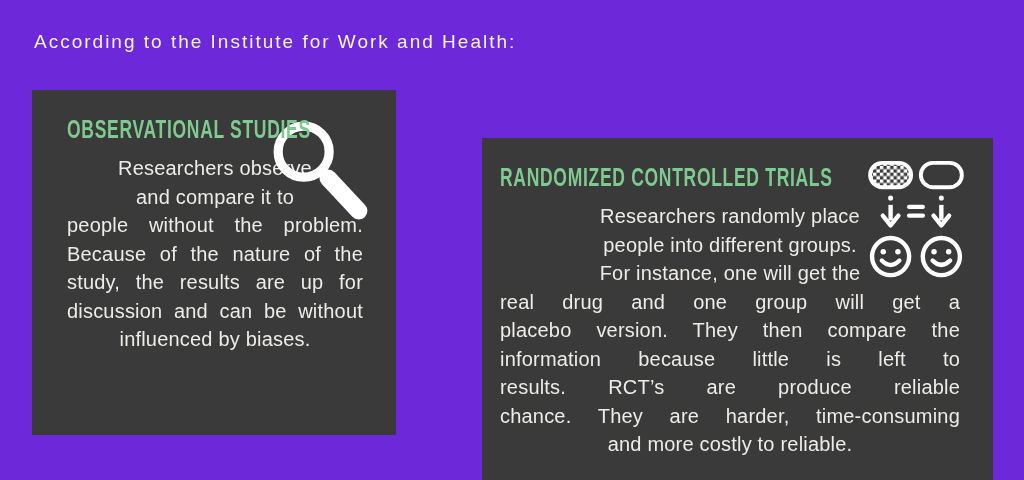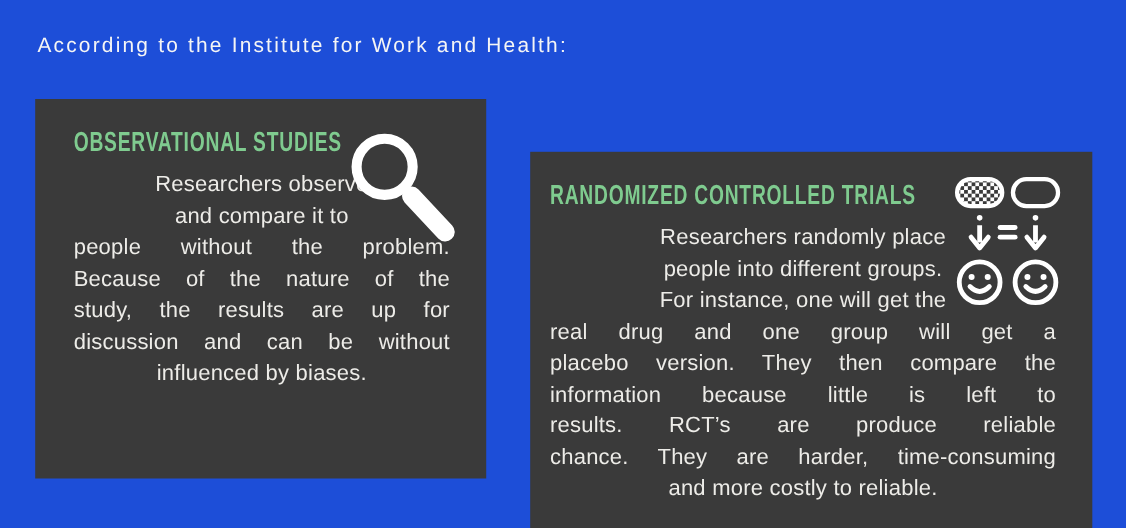--- a/index.html
+++ b/index.html
@@ -5,38 +5,38 @@
   * { margin: 0; padding: 0; box-sizing: border-box; }
   html, body {
     width: 1024px; height: 480px;
     background: #000000;
     overflow: hidden;
     font-family: "Liberation Sans", sans-serif;
   }
   .stage {
     position: relative;
     width: 1024px; height: 480px;
-    background: #1d4ed8;
+    background: #6d28d9;
   }
   .header-title {
     position: absolute;
     left: 34px; top: 31px;
     font-size: 19px;
     letter-spacing: 2px;
     color: #f5f5f5;
     font-weight: 400;
     white-space: nowrap;
   }
   .card {
     position: absolute;
     top: 90px;
     height: 345px;
     background: #3a3a3a;
   }
-  .card-left  { left: 32px;  width: 410px; padding: 25px 33px 0 35px; }
+  .card-left  { left: 32px;  width: 364px; padding: 25px 33px 0 35px; }
   .card-right { left: 482px; width: 511px; padding: 25px 33px 0 18px; margin-top: 48px; }
   .card-title {
     font-size: 25px;
     font-weight: 700;
     color: #7fcb8f;
     letter-spacing: 1px;
     line-height: 28px;
     transform: scaleX(0.70);
     transform-origin: left center;
     white-space: nowrap;

